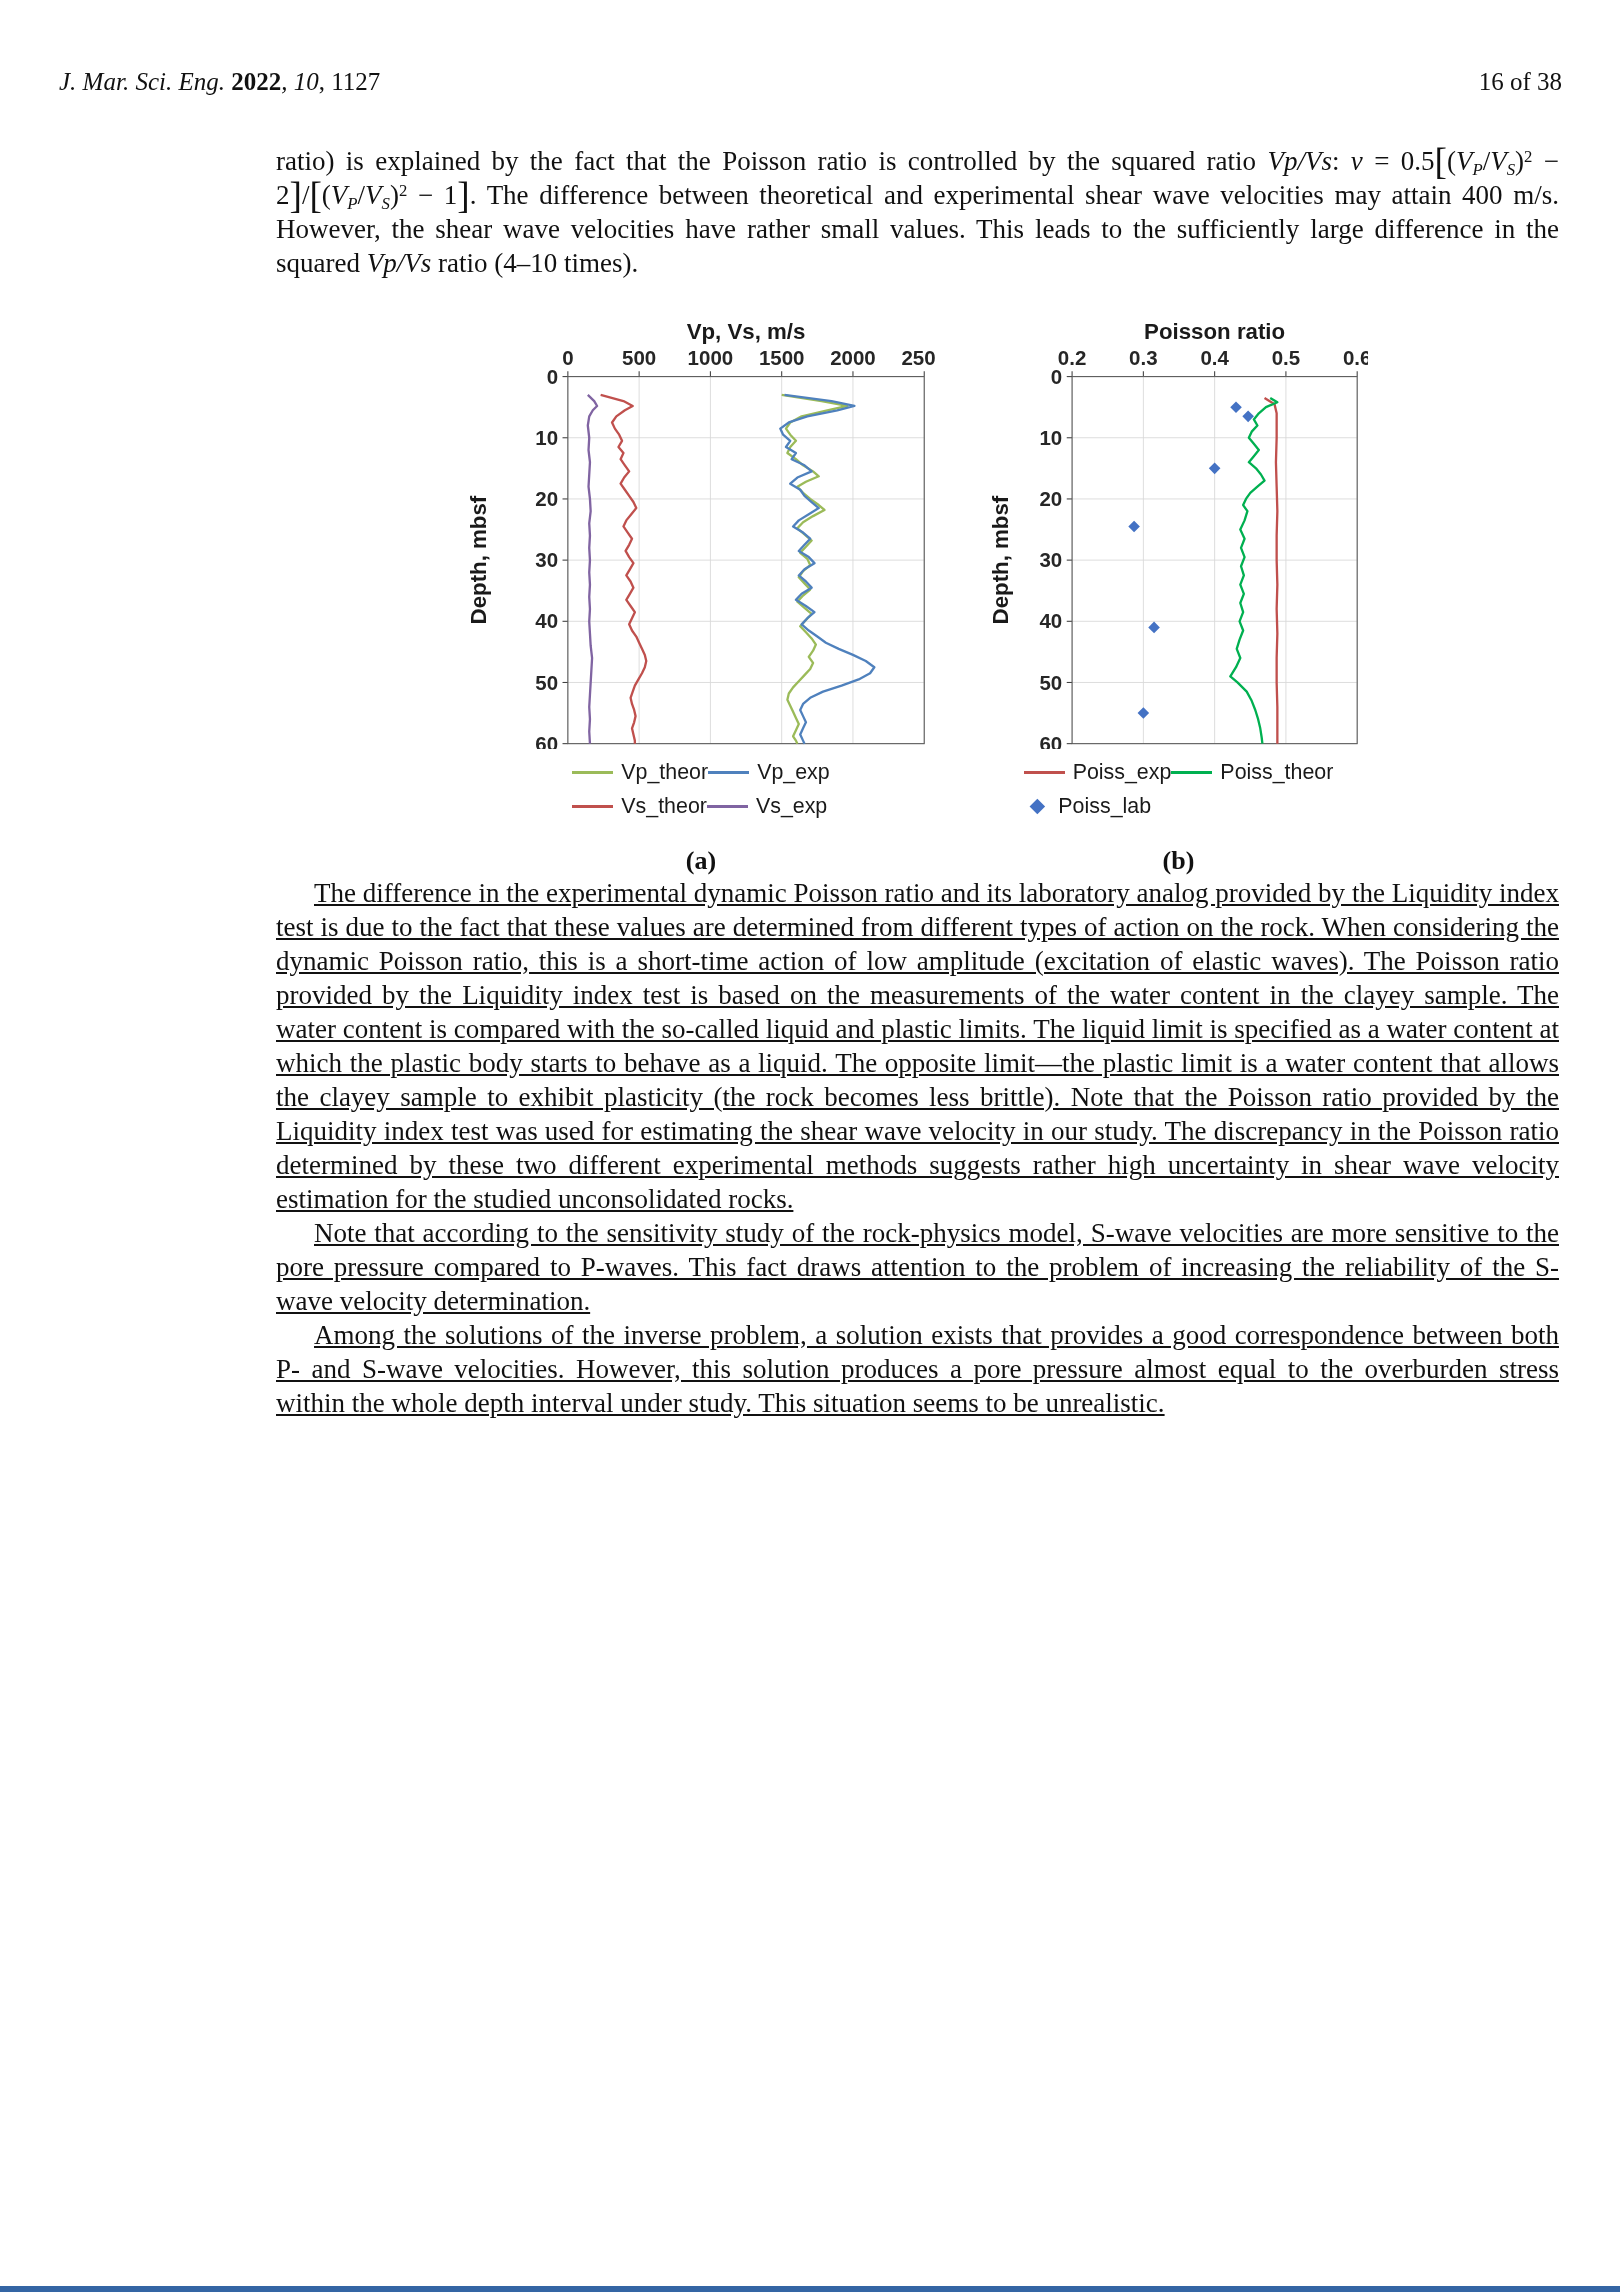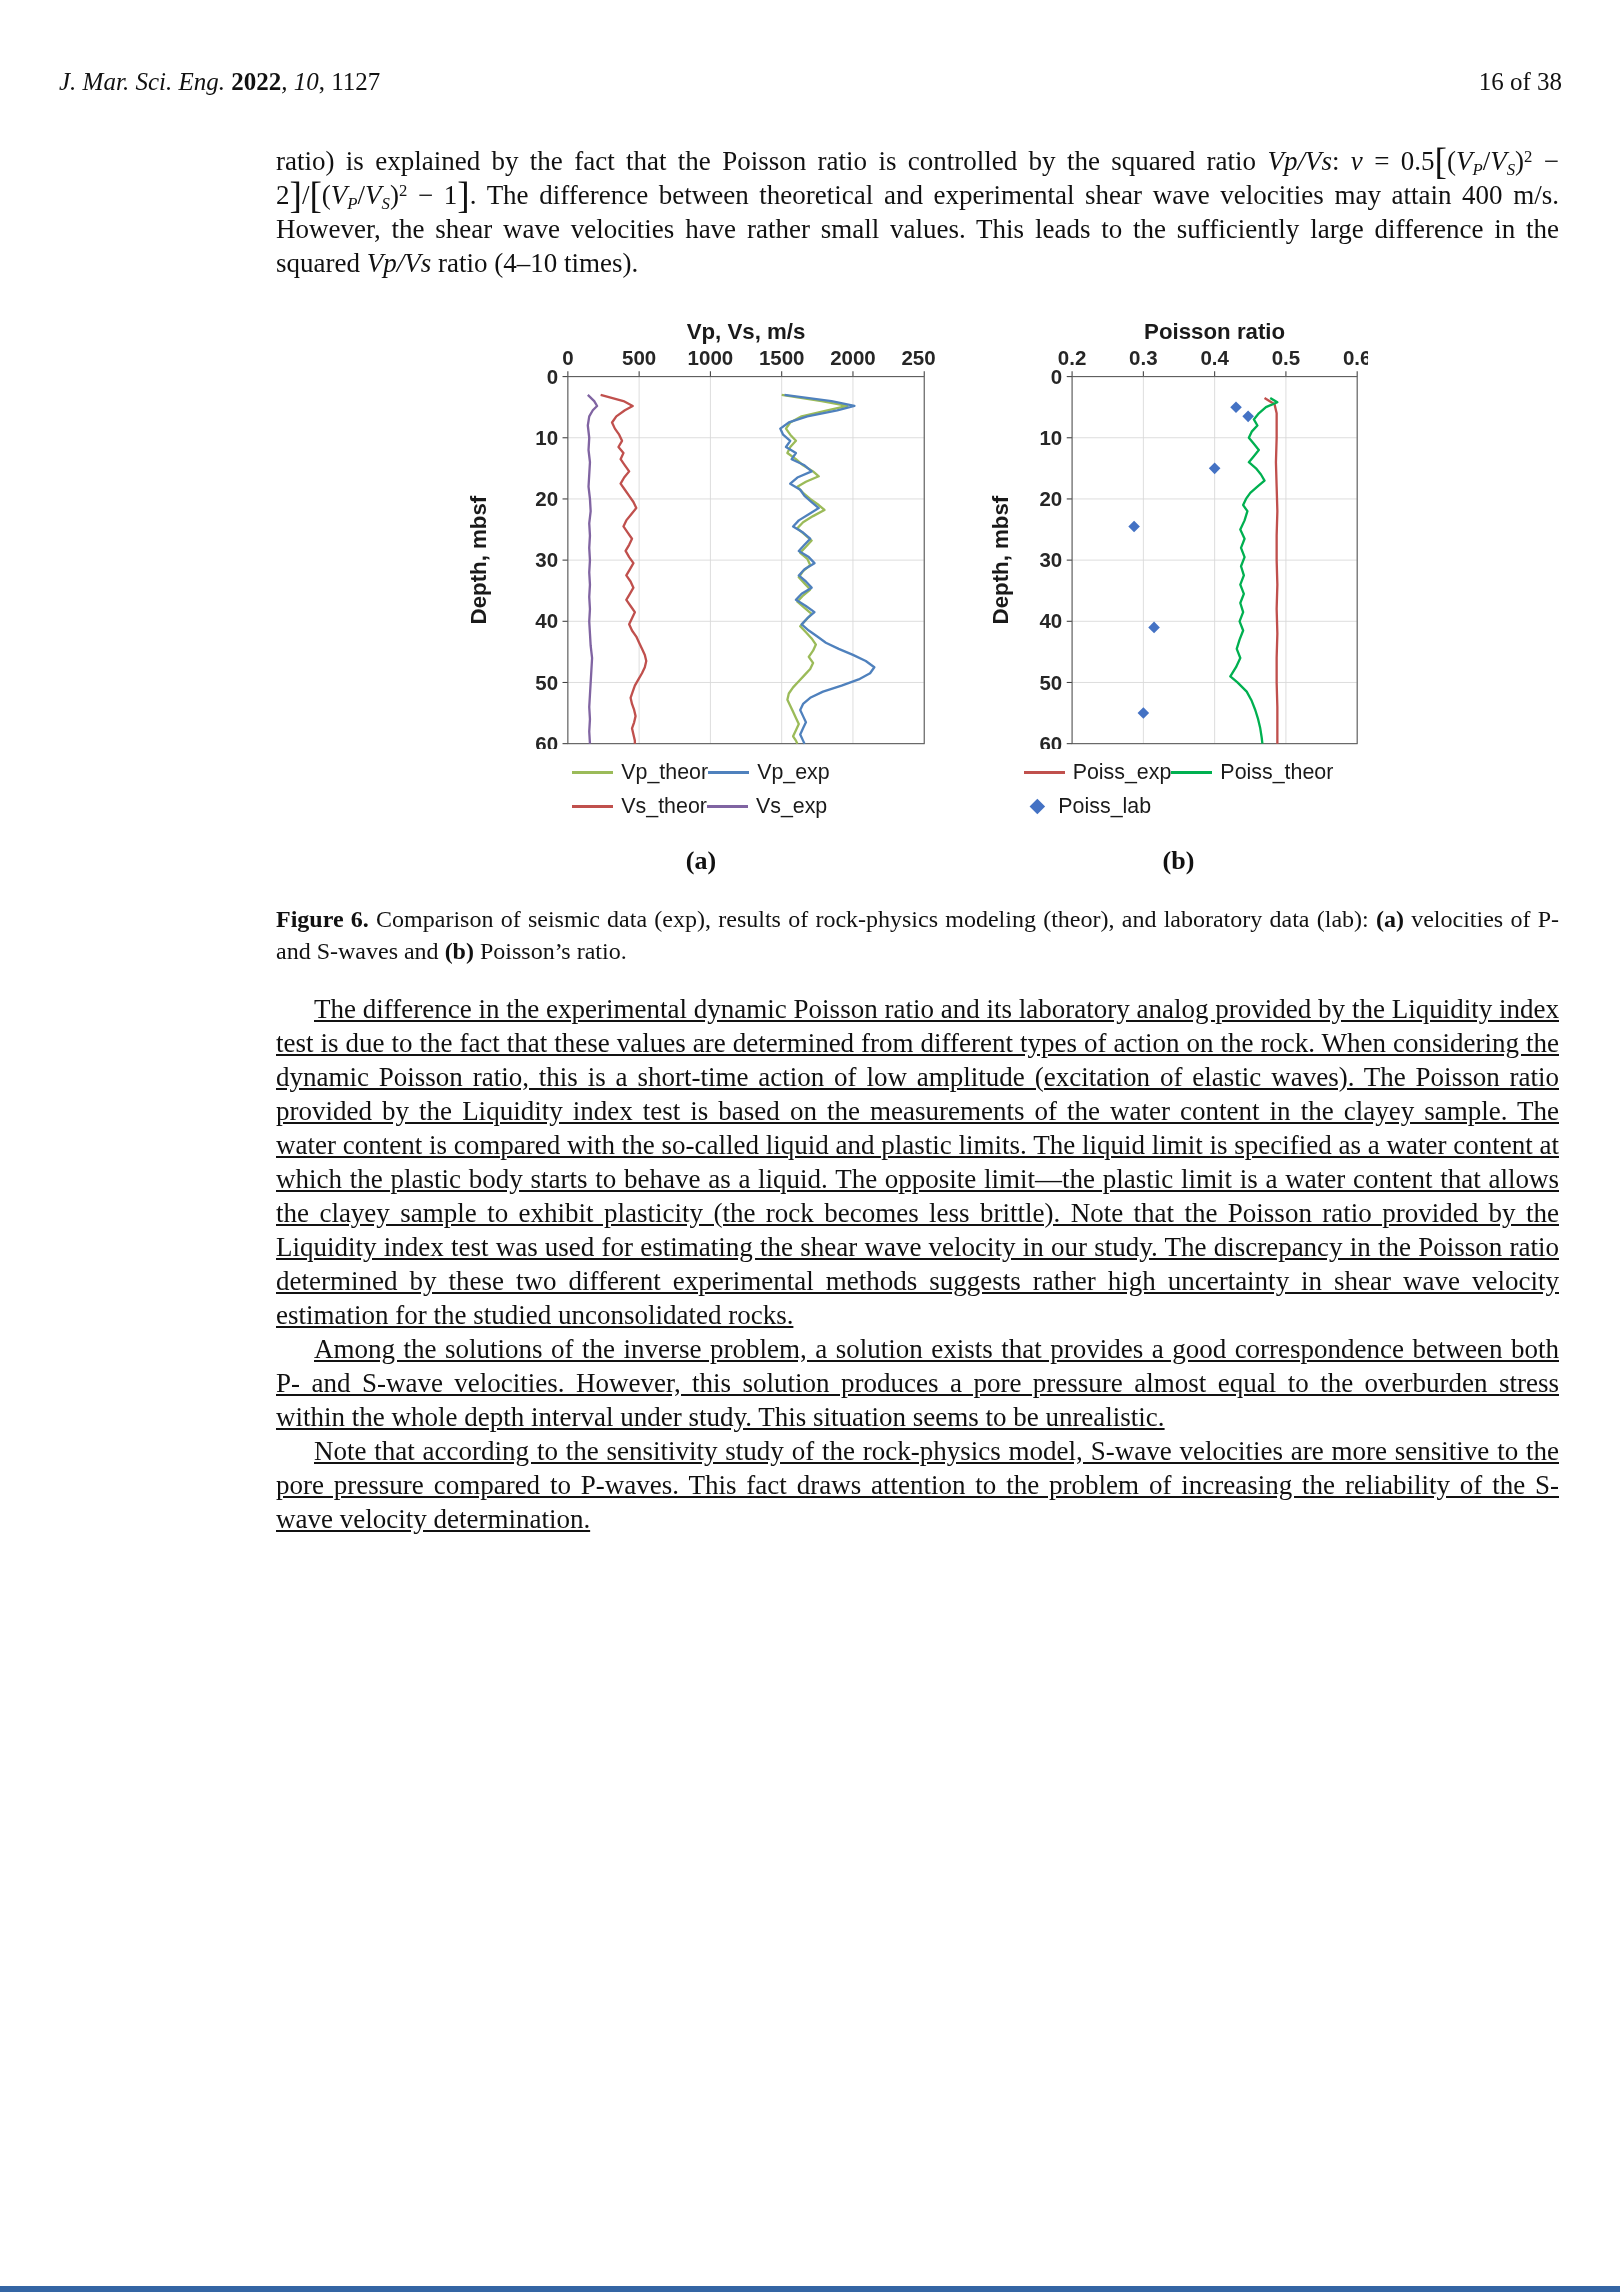--- a/index.html
+++ b/index.html
@@ -190,23 +190,22 @@
                   <span class="legend-label">Poiss_lab</span>
                 </span>
               </div>
             </div>
           <div class="ab-label">(b)</div>
         </div>
 
       </div>
     </div>
 
-    <p class="caption"><b>Figure 6.</b><span> Comparison of seismic data (exp), results of rock-physics modeling (theor), and laboratory data (lab): </span><b>(a)</b><span> velocities of P- and S-waves and </span><b>(b)</b><span> Poisson’s ratio.</span></p>
 
     <p class="para indent">The difference in the experimental dynamic Poisson ratio and its laboratory analog provided by the Liquidity index test is due to the fact that these values are determined from different types of action on the rock. When considering the dynamic Poisson ratio, this is a short-time action of low amplitude (excitation of elastic waves). The Poisson ratio provided by the Liquidity index test is based on the measurements of the water content in the clayey sample. The water content is compared with the so-called liquid and plastic limits. The liquid limit is specified as a water content at which the plastic body starts to behave as a liquid. The opposite limit—the plastic limit is a water content that allows the clayey sample to exhibit plasticity (the rock becomes less brittle). Note that the Poisson ratio provided by the Liquidity index test was used for estimating the shear wave velocity in our study. The discrepancy in the Poisson ratio determined by these two different experimental methods suggests rather high uncertainty in shear wave velocity estimation for the studied unconsolidated rocks.</p>
+    <p class="para indent">Note that according to the sensitivity study of the rock-physics model, S-wave velocities are more sensitive to the pore pressure compared to P-waves. This fact draws attention to the problem of increasing the reliability of the S-wave velocity determination.</p>
     <p class="para indent">Among the solutions of the inverse problem, a solution exists that provides a good correspondence between both P- and S-wave velocities. However, this solution produces a pore pressure almost equal to the overburden stress within the whole depth interval under study. This situation seems to be unrealistic.</p>
-    <p class="para indent">Note that according to the sensitivity study of the rock-physics model, S-wave velocities are more sensitive to the pore pressure compared to P-waves. This fact draws attention to the problem of increasing the reliability of the S-wave velocity determination.</p>
 
   </div>
 
   <div class="bottom-bar" style="background: rgb(52, 101, 164);"></div>
 </div>
 
 
 </body></html>

